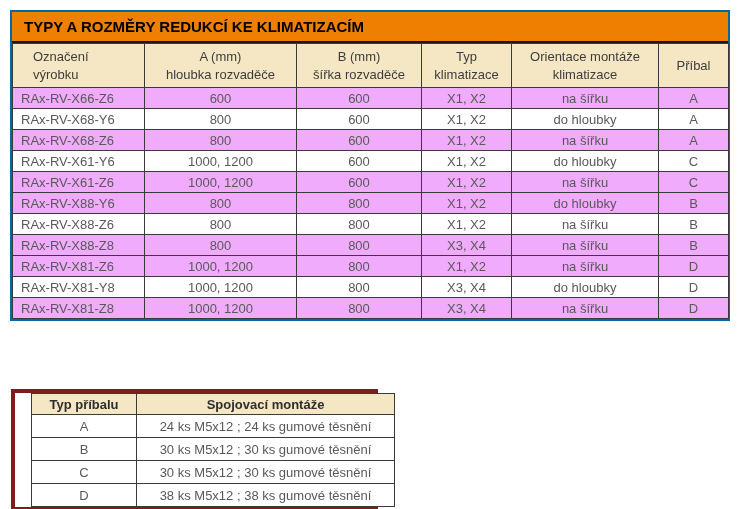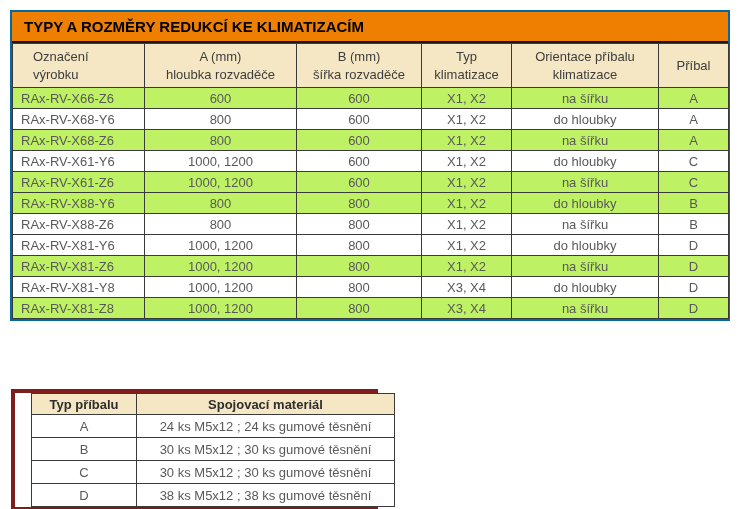--- a/index.html
+++ b/index.html
@@ -71,21 +71,21 @@
     text-align: center;
     vertical-align: middle;
     height: 20px;
     padding: 0 2px;
     background: #ffffff;
   }
   .main-table td.col-first {
     text-align: left;
     padding-left: 8px;
   }
-  .main-table tr.shaded td { background: #bef264; }
+  .main-table tr.shaded td { background: #f0abfc; }
 
   
   .acc-wrap {
     position: absolute;
     left: 11px;
     top: 389px;
     width: 367px;
     border: 4px solid #7f1d1d;
     box-sizing: border-box;
     background: #ffffff;
@@ -128,21 +128,21 @@
       <thead>
         <tr>
           <th class="col-first">Označení
 výrobku</th>
           <th>A (mm)
 hloubka rozvaděče</th>
           <th>B (mm)
 šířka rozvaděče</th>
           <th>Typ
 klimatizace</th>
-          <th>Orientace příbalu
+          <th>Orientace montáže
 klimatizace</th>
           <th>Příbal</th>
         </tr>
       </thead>
       <tbody>
         <tr class="shaded">
           <td class="col-first">RAx-RV-X66-Z6</td>
           <td>600</td>
           <td>600</td>
           <td>X1, X2</td>
@@ -190,27 +190,27 @@
           <td>B</td>
         </tr>
         <tr>
           <td class="col-first">RAx-RV-X88-Z6</td>
           <td>800</td>
           <td>800</td>
           <td>X1, X2</td>
           <td>na šířku</td>
           <td>B</td>
         </tr>
-        <tr>
-          <td class="col-first">RAx-RV-X81-Y6</td>
-          <td>1000, 1200</td>
-          <td>800</td>
-          <td>X1, X2</td>
-          <td>do hloubky</td>
-          <td>D</td>
+        <tr class="shaded">
+          <td class="col-first">RAx-RV-X88-Z8</td>
+          <td>800</td>
+          <td>800</td>
+          <td>X3, X4</td>
+          <td>na šířku</td>
+          <td>B</td>
         </tr>
         <tr class="shaded">
           <td class="col-first">RAx-RV-X81-Z6</td>
           <td>1000, 1200</td>
           <td>800</td>
           <td>X1, X2</td>
           <td>na šířku</td>
           <td>D</td>
         </tr>
         <tr>
@@ -235,21 +235,21 @@
 
   <div class="acc-wrap">
     <table class="acc-table">
       <colgroup>
         <col style="width:105px">
           <col style="width:258px">
       </colgroup>
       <thead>
         <tr>
           <th>Typ příbalu</th>
-          <th>Spojovací materiál</th>
+          <th>Spojovací montáže</th>
         </tr>
       </thead>
       <tbody>
         <tr>
           <td>A</td>
           <td>24 ks M5x12 ; 24 ks gumové těsnění</td>
         </tr>
         <tr>
           <td>B</td>
           <td>30 ks M5x12 ; 30 ks gumové těsnění</td>

